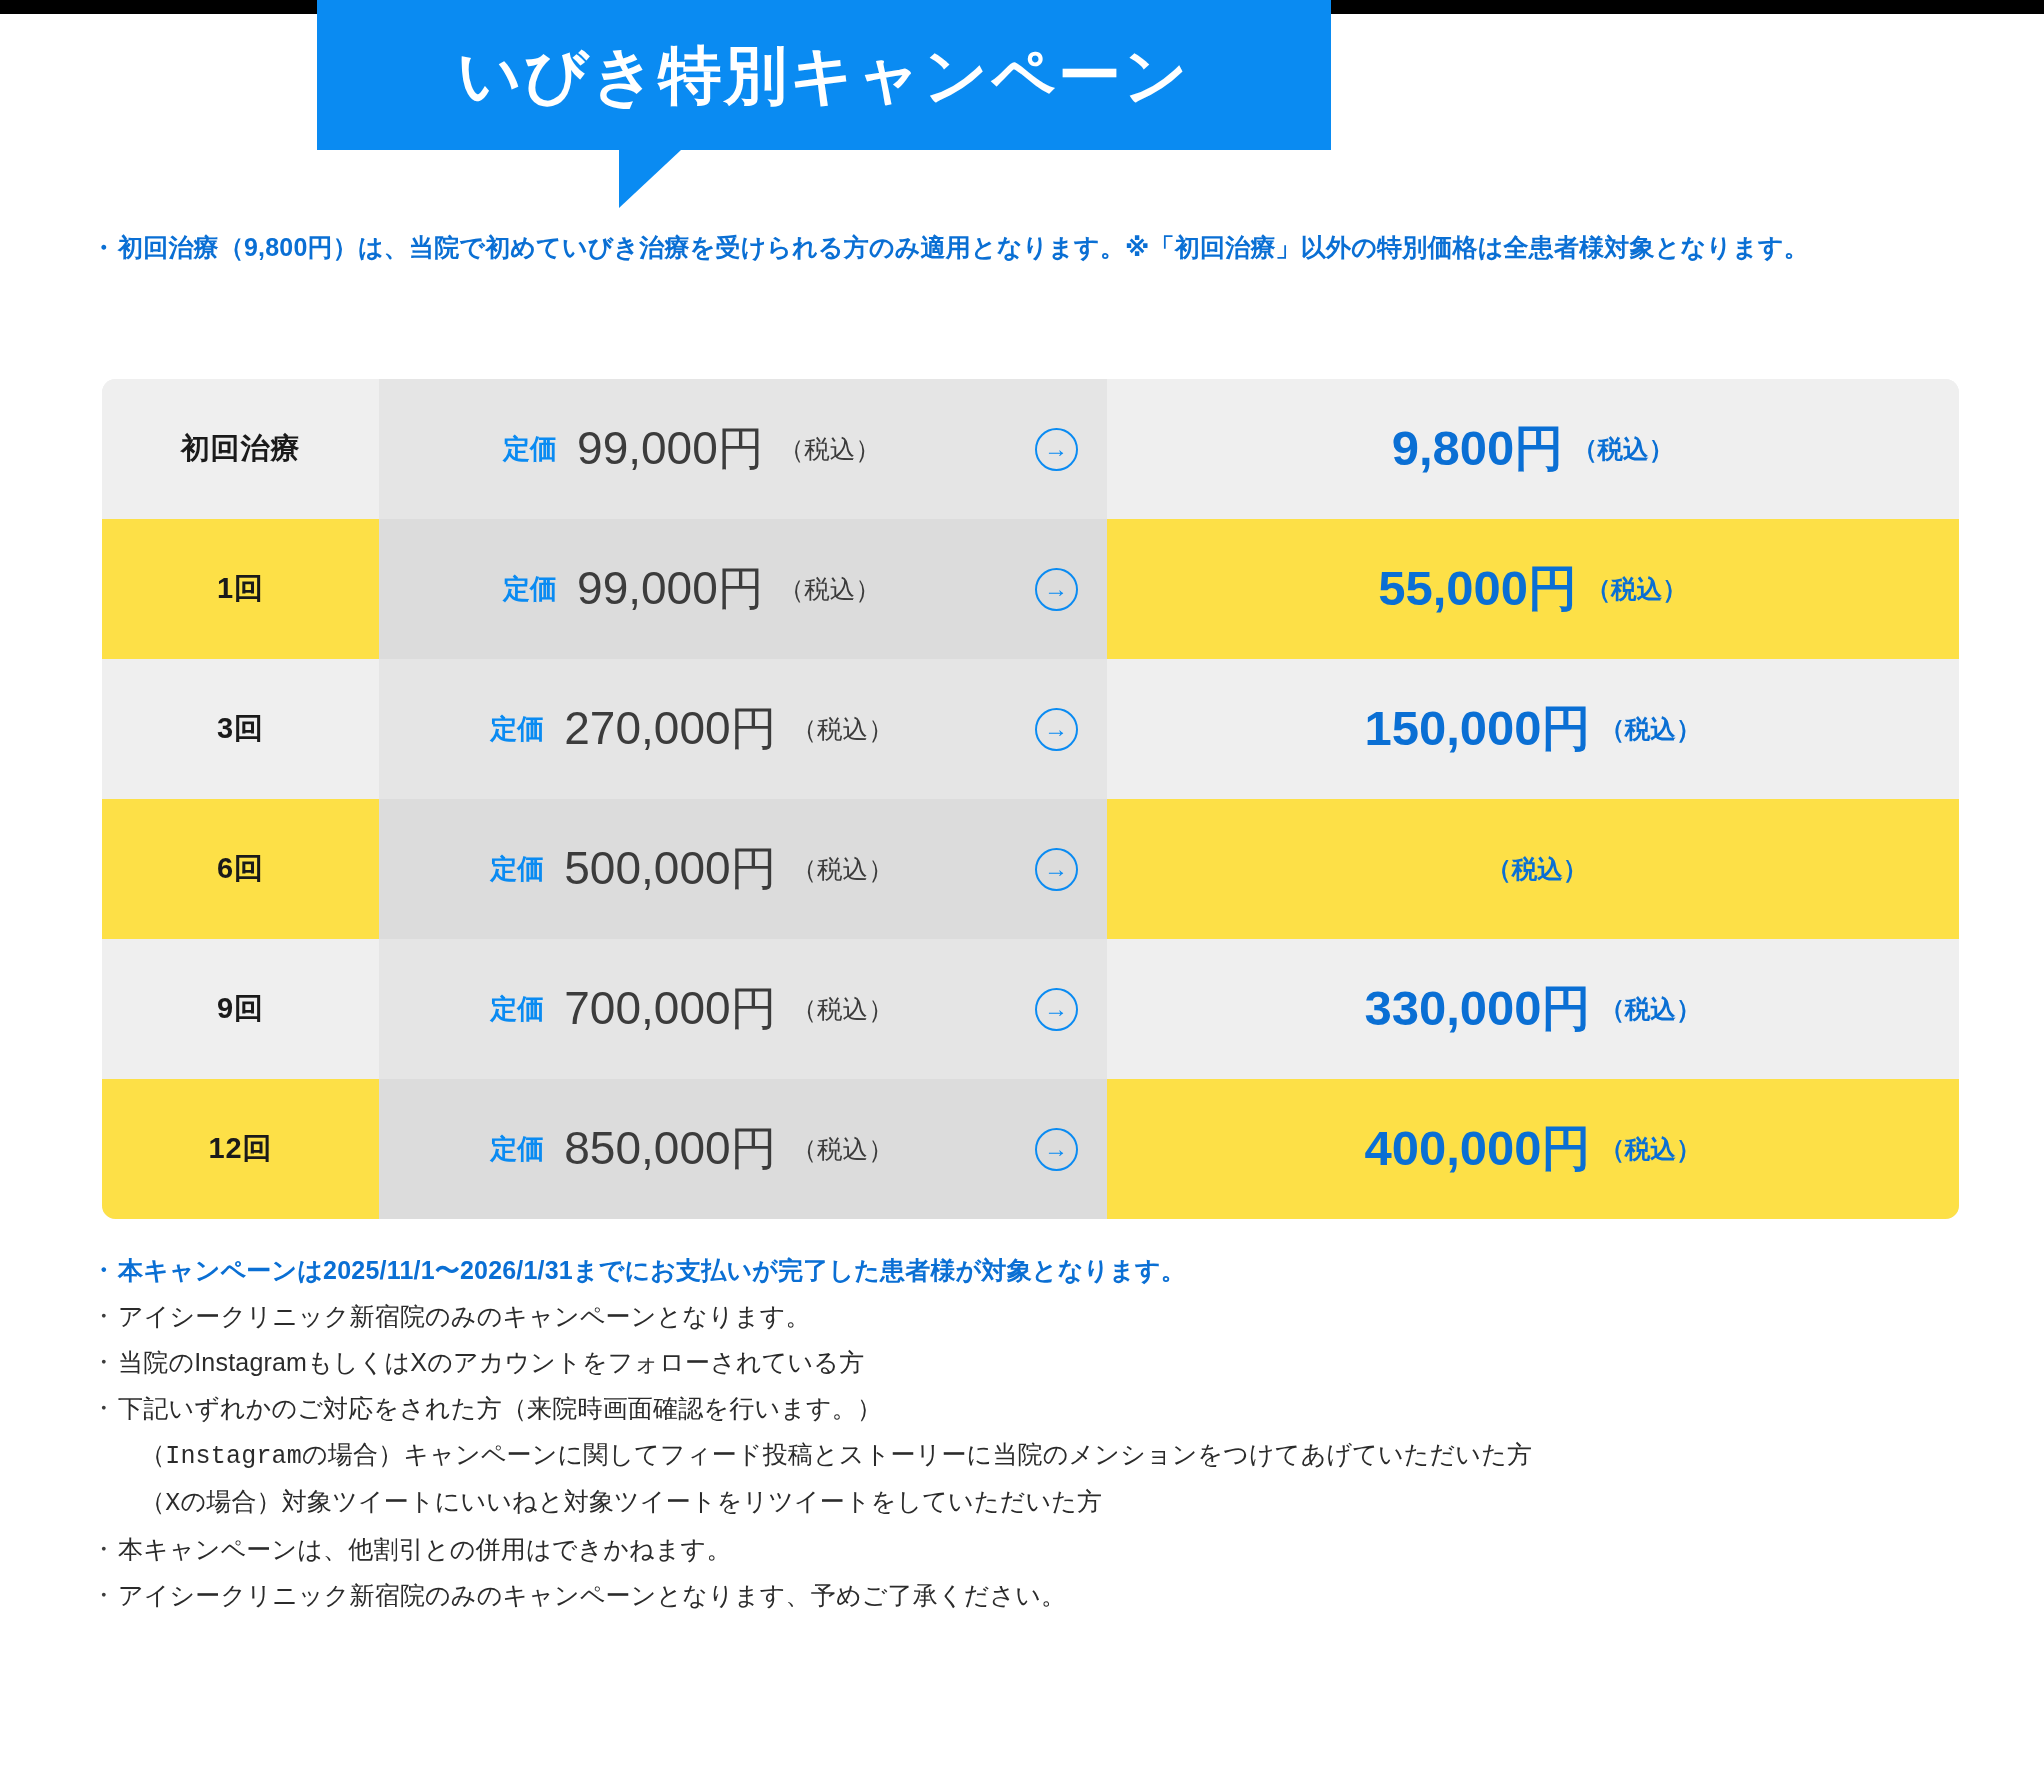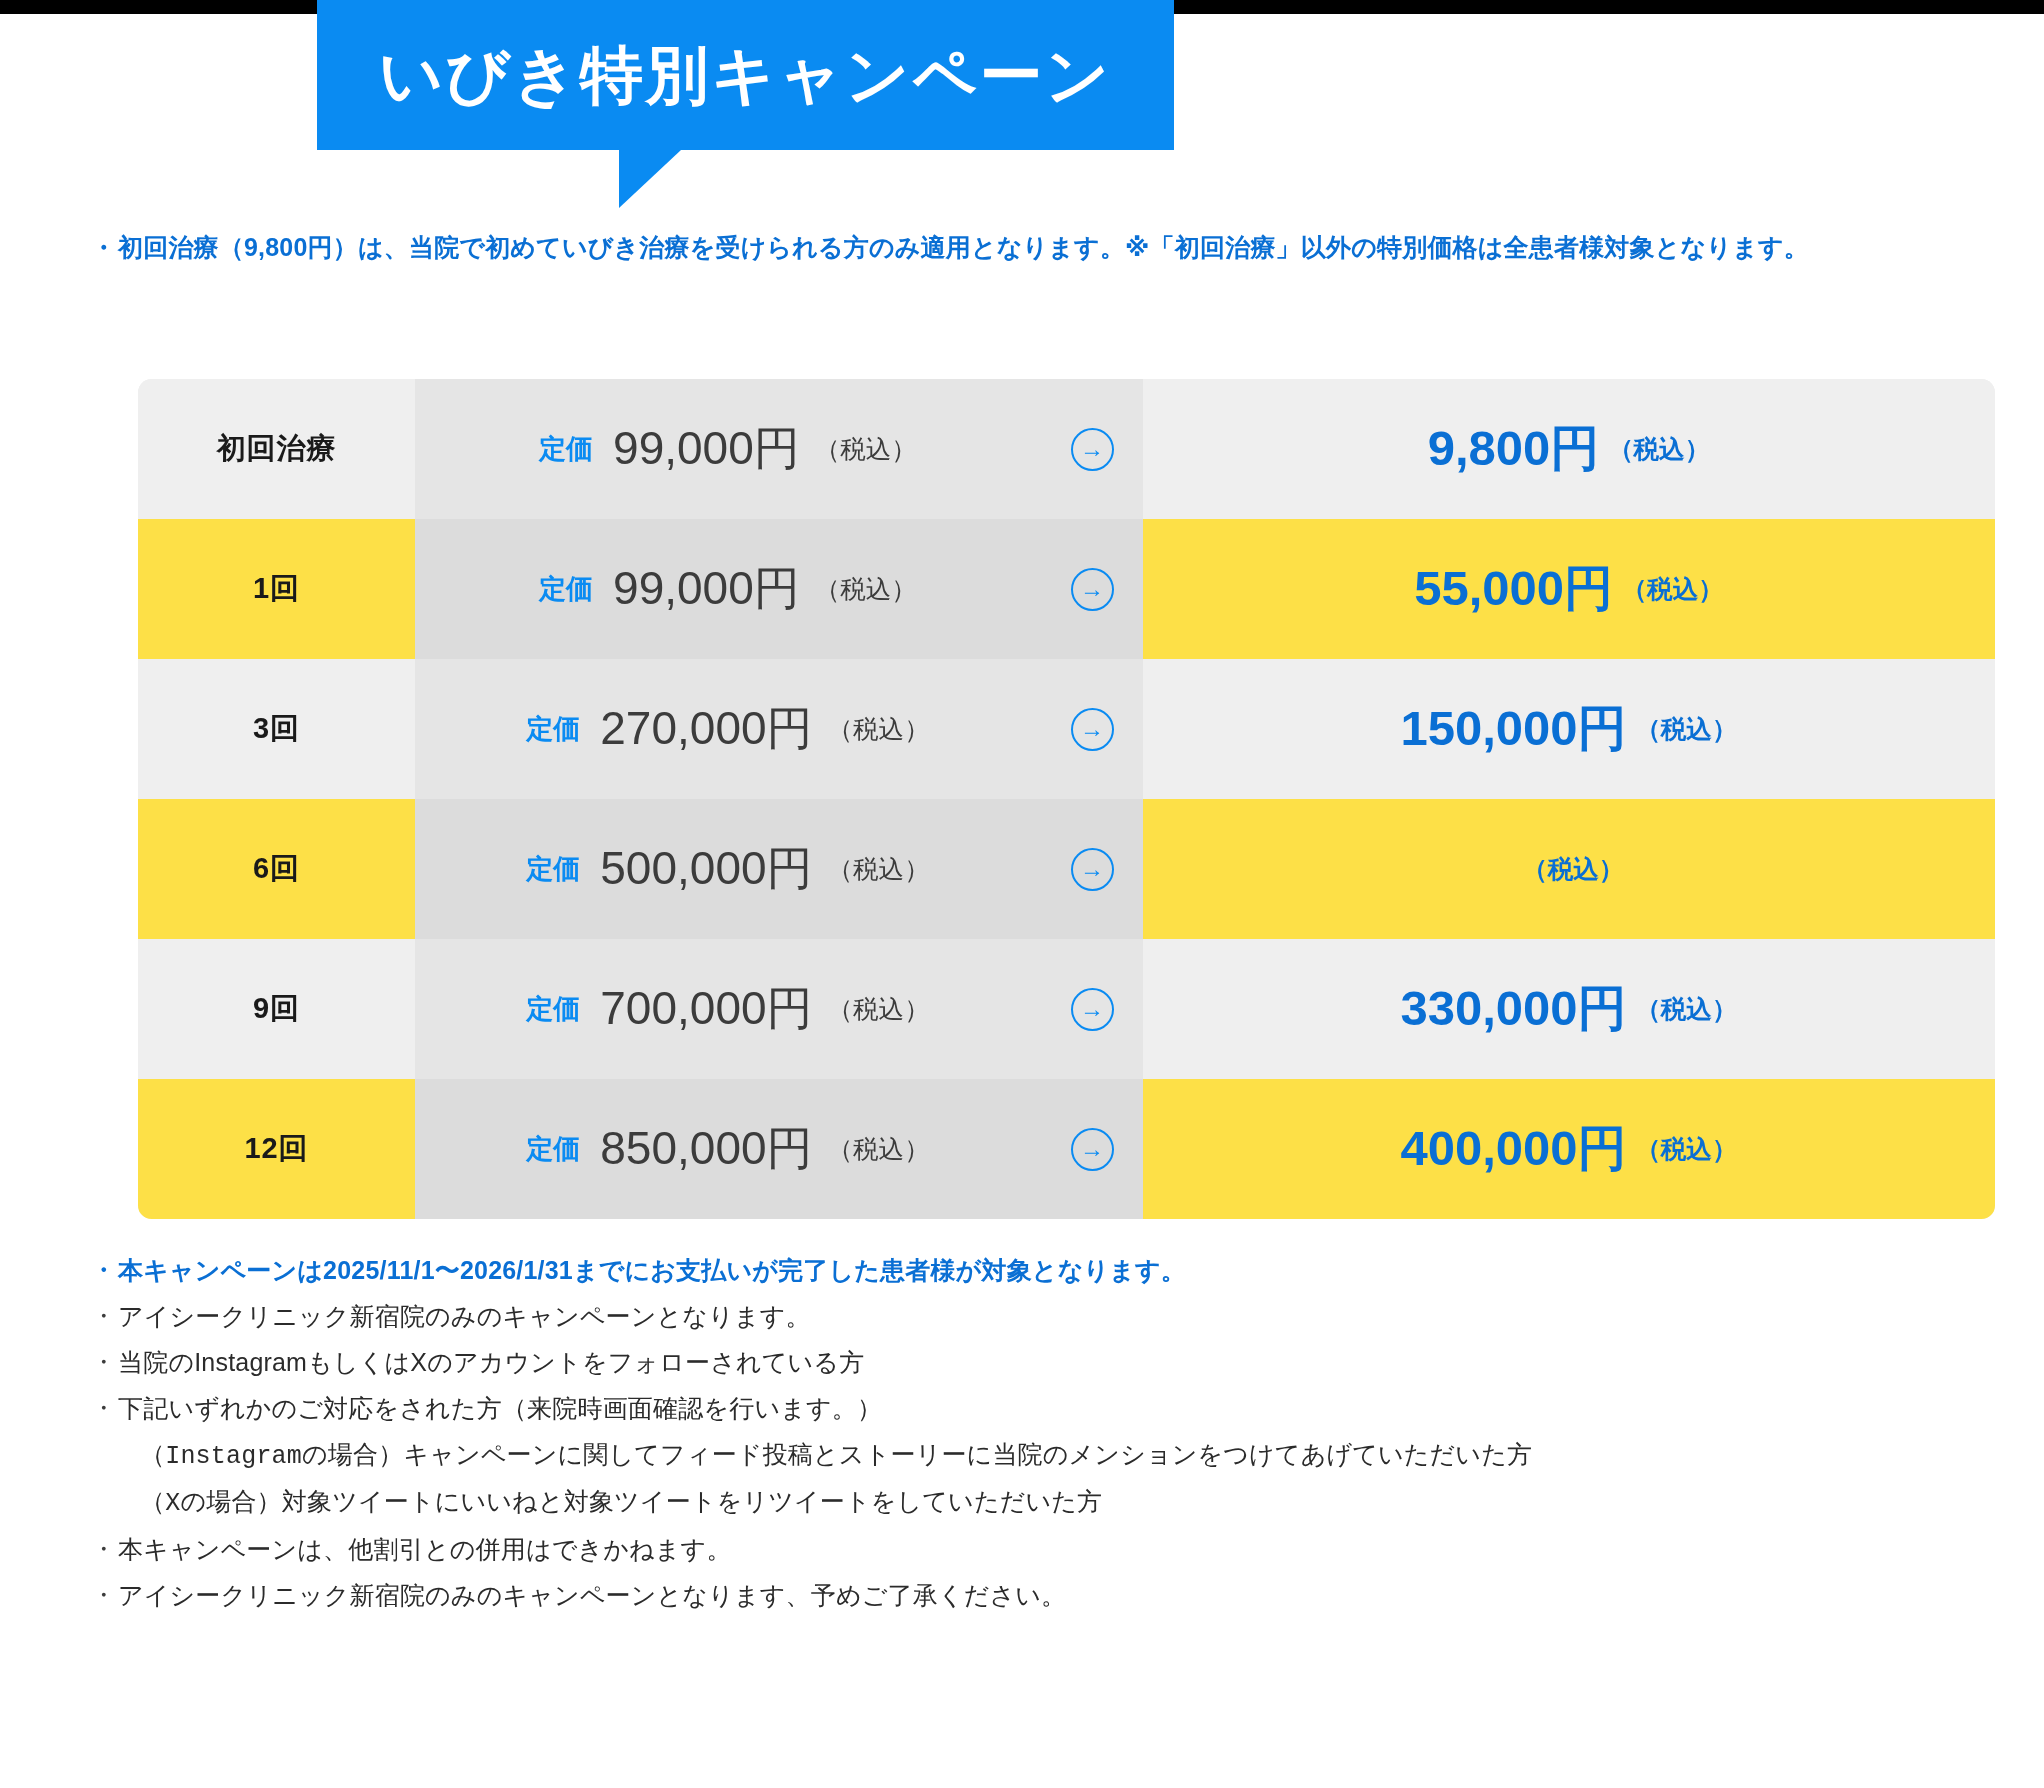--- a/index.html
+++ b/index.html
@@ -24,21 +24,21 @@
     background: #000000;
   }
   .top-bar.left  { left: 0;  width: 317px; }
   .top-bar.right { right: 0; width: 1789px; }
 
   
   .banner-wrap {
     position: absolute;
     top: 0;
     left: 317px;
-    width: 857px;
+    width: 1014px;
   }
   .banner {
     background: #0a8bf2;
     height: 150px;
     display: flex;
     align-items: center;
     justify-content: center;
   }
   .banner-title {
     color: #ffffff;
@@ -101,21 +101,20 @@
 
   
   .price-table {
     position: absolute;
     top: 379px;
     left: 102px;
     width: 1857px;
     border-radius: 13.6px;
     overflow: hidden;
     background: #efefef;
-    margin-left: 36px;
   }
   .row {
     display: flex;
     align-items: stretch;
     height: 140px;
   }
   .row.odd  { background: #efefef; }
   .row.even { background: #fde047; }
 
   .cell-label {

